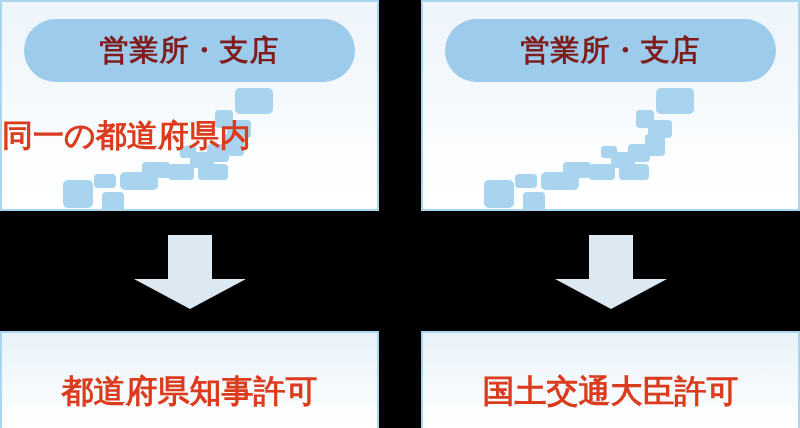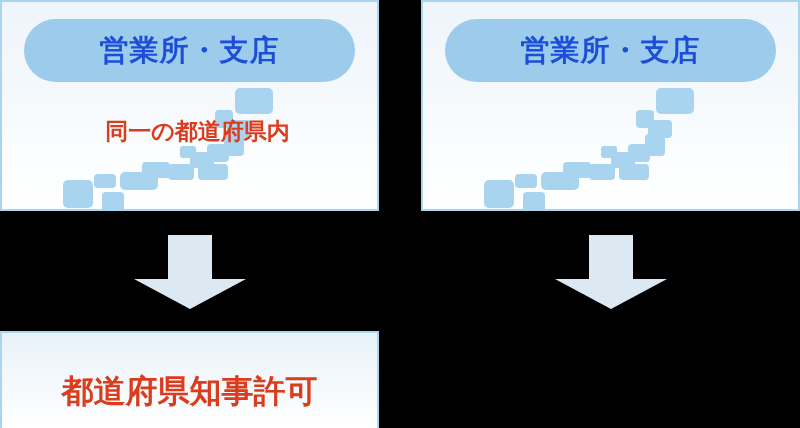--- a/index.html
+++ b/index.html
@@ -51,21 +51,21 @@
     top: 17px;
     width: 331px;
     height: 63px;
     border-radius: 34px;
     background: #9ccbeb;
     display: flex;
     align-items: center;
     justify-content: center;
   }
   .pill-label {
-    color: #1d4ed8;
+    color: #7f1d1d;
     font-size: 29px;
     font-weight: bold;
     letter-spacing: 1px;
     line-height: 1;
     white-space: nowrap;
   }
 
   
   .map {
     position: absolute;
@@ -76,28 +76,26 @@
     pointer-events: none;
   }
   .map svg { display: block; width: 100%; height: 100%; }
 
   
   .card-headline {
     position: absolute;
     left: 0;
     right: 0;
     top: 118px;
-    text-align: center;
     color: #da3c1d;
-    font-size: 23px;
+    font-size: 31px;
     font-weight: bold;
     letter-spacing: 0px;
     line-height: 1;
     white-space: nowrap;
-    padding-left: 16px;
   }
 
   
   .arrow-zone {
     position: absolute;
     left: 0px;
     top: 211px;
     width: 379px;
     height: 120px;
     background: #000000;
@@ -218,15 +216,18 @@
     </div>
 
     <div class="arrow-zone">
       <div class="arrow">
         <svg viewBox="0 0 112 74" xmlns="http://www.w3.org/2000/svg">
           <polygon points="34,0 78,0 78,44 112,44 56,74 0,44 34,44" fill="#dce9f3"></polygon>
         </svg>
       </div>
     </div>
 
+    <div class="bottom-card">
+      <span class="bottom-label">国土交通大臣許可</span>
+    </div>
   </div>
 
 </div>
 
 </body></html>

